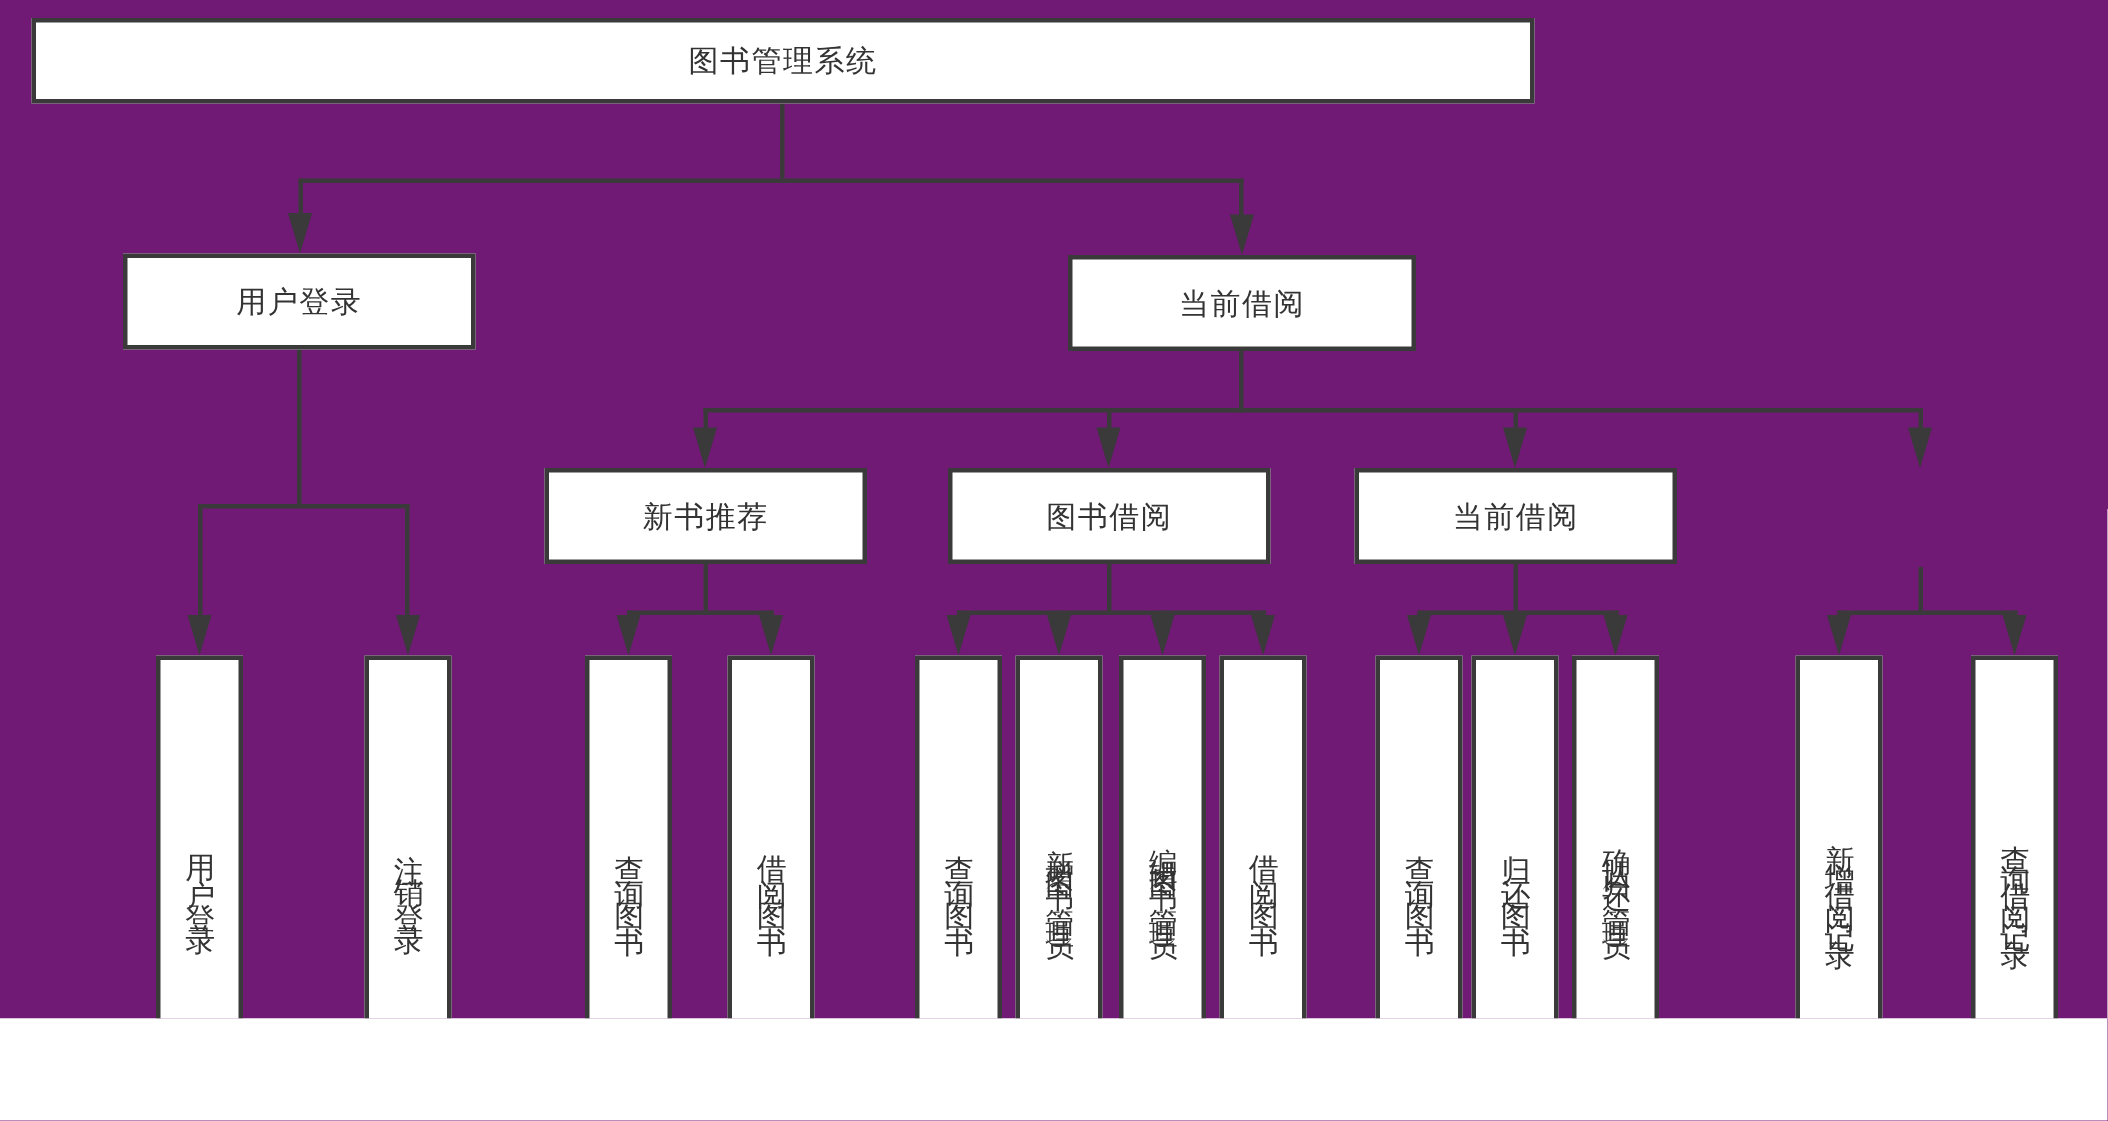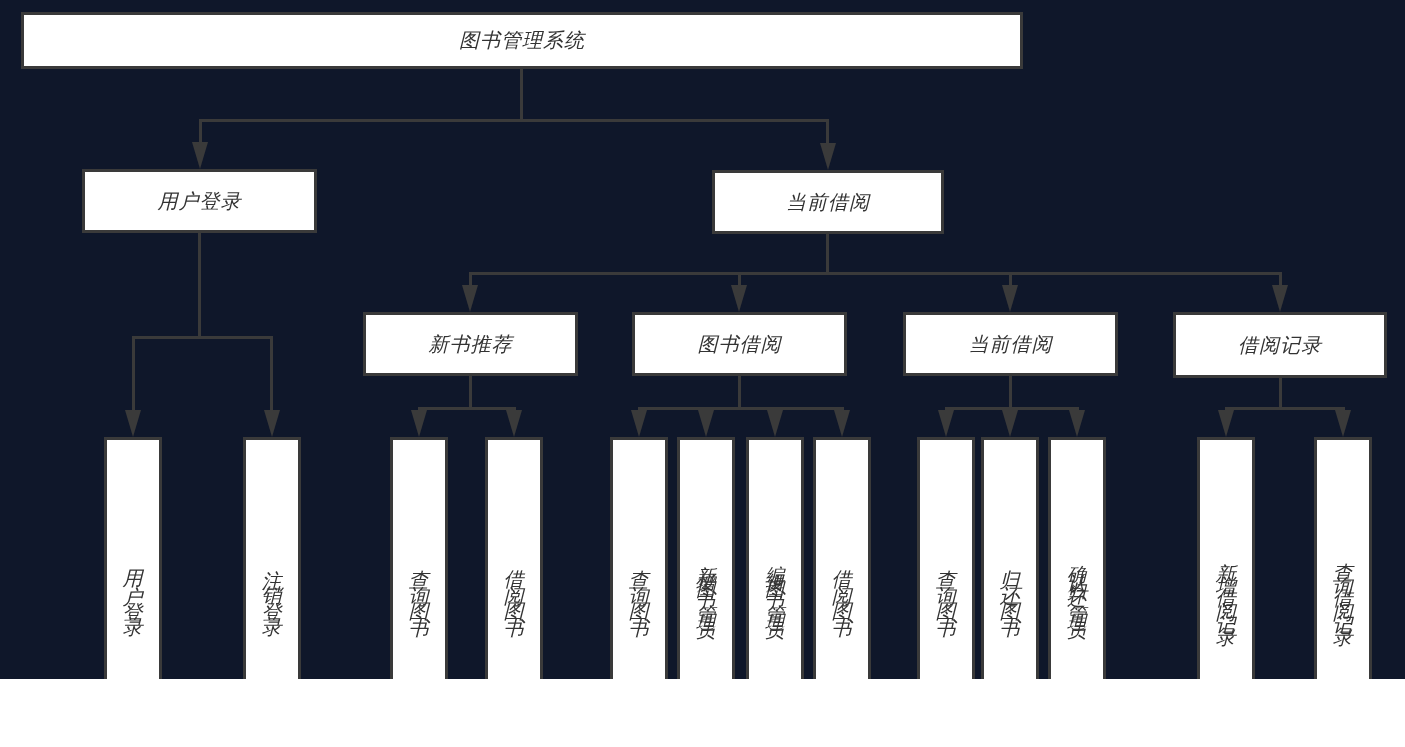--- a/index.html
+++ b/index.html
@@ -1,17 +1,17 @@
 <!DOCTYPE html>
 <html><head>
 <meta charset="utf-8">
 <style>
   html,body{margin:0;padding:0;background:#fff;}
-  #canvas{position:relative;width:1405px;height:679px;background:#0f172a;overflow:hidden;
-          font-family:"Liberation Sans","DejaVu Sans",sans-serif;color:#333;font-style:italic;}
+  #canvas{position:relative;width:1405px;height:679px;background:#701a75;overflow:hidden;
+          font-family:"Liberation Sans","DejaVu Sans",sans-serif;color:#333;}
   .box{position:absolute;box-sizing:border-box;border:3px solid #3a3a3a;background:#fff;
        display:flex;align-items:center;justify-content:center;z-index:2;}
   .hlabel{font-size:20px;letter-spacing:1px;color:#333;white-space:nowrap;}
   .leaf{width:58px;top:437px;height:298px;}
   .vlabel{writing-mode:vertical-rl;text-orientation:mixed;font-size:20px;color:#333;line-height:1;}
   .vs{letter-spacing:16px;}
   .vm{letter-spacing:13px;}
   .vt{letter-spacing:8px;font-size:19px;}
   .ln{position:absolute;background:#3a3a3a;z-index:1;}
   .tri{position:absolute;width:0;height:0;border-left:8px solid transparent;
@@ -41,23 +41,20 @@
   </div>
 
   <div class="box" style="left:632px;top:312px;width:215px;height:64px;">
     <span class="hlabel">图书借阅</span>
   </div>
 
   <div class="box" style="left:903px;top:312px;width:215px;height:64px;">
     <span class="hlabel">当前借阅</span>
   </div>
 
-  <div class="box" style="left:1173px;top:312px;width:214px;height:66px;">
-    <span class="hlabel">借阅记录</span>
-  </div>
 
   <div class="box leaf" style="left:104px;">
     <span class="vlabel vs">用户登录</span>
   </div>
   <div class="box leaf" style="left:243px;">
     <span class="vlabel vs">注销登录</span>
   </div>
 
   <div class="box leaf" style="left:390px;">
     <span class="vlabel vs">查询图书</span>

